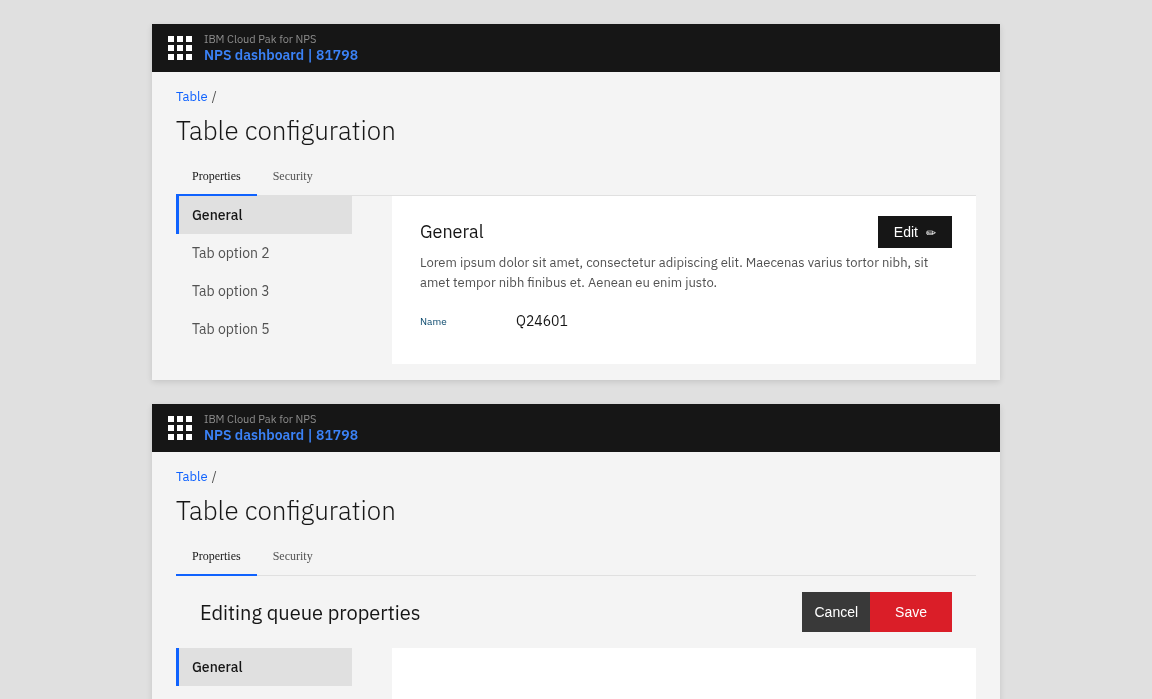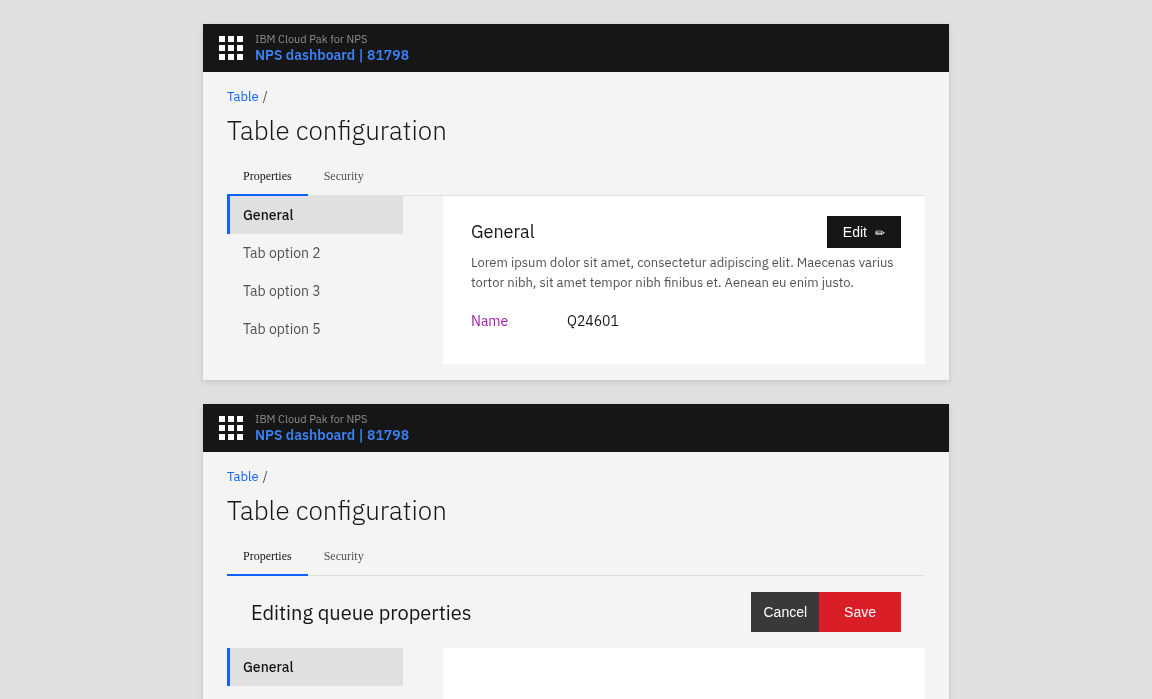--- a/index.html
+++ b/index.html
@@ -10,21 +10,21 @@
       display: flex;
       flex-direction: column;
       align-items: center;
       padding: 24px 0;
       gap: 24px;
       min-height: 699px;
     }
 
     .card {
       background: #fff;
-      width: 746px;
+      width: 848px;
       border-radius: 0;
       box-shadow: 0 2px 6px rgba(0,0,0,0.12);
       overflow: hidden;
     }
 
     
     .top-bar {
       background: #161616;
       color: #fff;
       padding: 8px 16px;
@@ -166,22 +166,22 @@
       margin-bottom: 20px;
     }
 
     .field-row {
       display: flex;
       align-items: center;
       gap: 16px;
       margin-bottom: 10px;
     }
     .field-label {
-      font-size: 14px;
-      color: #a21caf;
+      font-size: 10px;
+      color: #0c4a6e;
       width: 80px;
       flex-shrink: 0;
     }
     .field-value {
       font-size: 14px;
       color: #161616;
     }
 
     
     .edit-btn {

